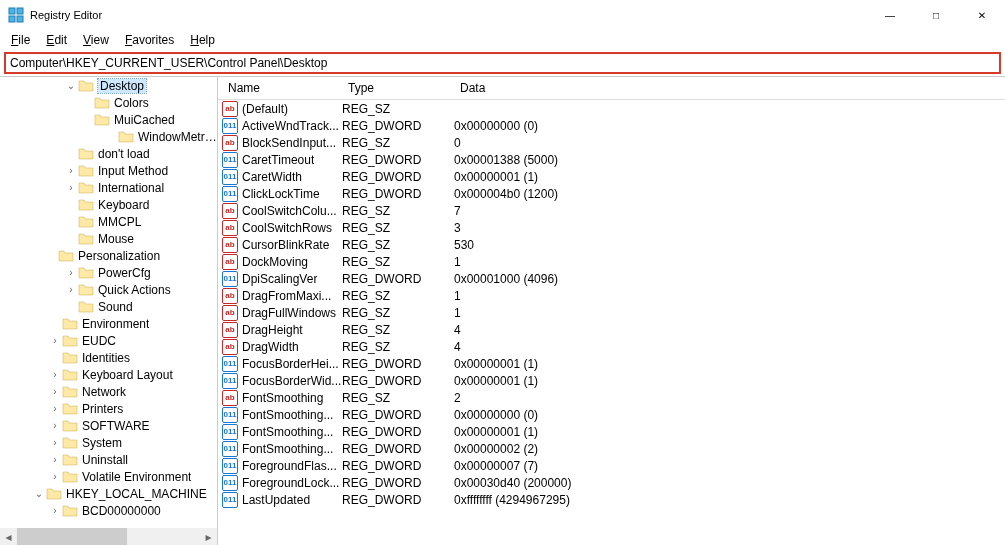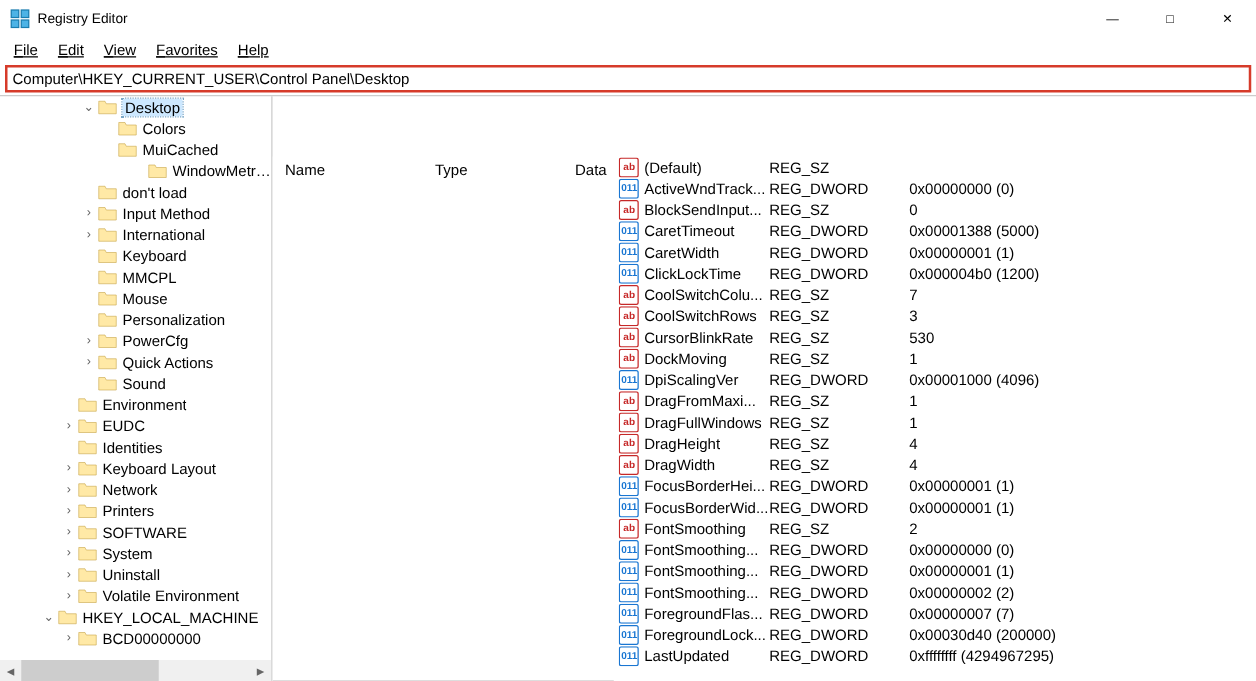--- a/index.html
+++ b/index.html
@@ -2,27 +2,27 @@
 <html><head>
 <meta charset="utf-8">
 <style>
 * { margin: 0; padding: 0; box-sizing: border-box; }
 body { font-family: "Segoe UI", Tahoma, sans-serif; font-size: 12px; background: #fff; color: #000; overflow: hidden; width: 1005px; height: 545px; position: relative; }
 .titlebar { height: 30px; display: flex; align-items: center; padding: 0 0 0 8px; }
 .titlebar .app-icon { width: 16px; height: 16px; margin-right: 6px; display: inline-flex; align-items: center; justify-content: center; }
 .titlebar .title { flex: 1; font-size: 11px; }
 .win-controls { display: flex; }
 .win-controls div { width: 46px; height: 30px; display: flex; align-items: center; justify-content: center; font-family: "Segoe UI Symbol", sans-serif; font-size: 10px; cursor: default; }
-.menubar { height: 20px; display: flex; align-items: center; padding: 0 4px; gap: 2px; text-decoration: underline; }
+.menubar { height: 20px; display: flex; align-items: center; padding: 0 4px; gap: 2px; }
 .menubar .menu-item { padding: 2px 7px; cursor: default; }
 .menubar .menu-item:first-letter { text-decoration: underline; }
 .addressbar { margin: 2px 4px 4px 4px; height: 22px; border: 2px solid #d63b2a; display: flex; align-items: center; padding: 0 4px; font-size: 12px; }
 .content { position: absolute; top: 76px; bottom: 0; left: 0; right: 0; display: flex; border-top: 1px solid #ccc; }
 .tree-pane { width: 218px; border-right: 1px solid #ccc; overflow: auto; padding-top: 2px; position: relative; }
-.list-pane { flex: 1; overflow: auto; display: flex; flex-direction: row; margin-top: 48px; }
+.list-pane { flex: 1; overflow: auto; display: flex; flex-direction: column; }
 .list-header { display: flex; border-bottom: 1px solid #ddd; padding: 4px 0 4px 4px; font-size: 12px; position: sticky; top: 0; background: #fff; }
 .list-header div { padding: 0 6px; }
 .col-name { width: 120px; }
 .col-type { width: 112px; }
 .col-data { flex: 1; }
 .list-rows { flex: 1; }
 .list-row { display: flex; align-items: center; padding: 1px 0 1px 4px; height: 17px; }
 .list-row .col-name { display: flex; align-items: center; gap: 4px; white-space: nowrap; overflow: hidden; text-overflow: ellipsis; }
 .list-row .col-name span.txt { overflow: hidden; text-overflow: ellipsis; white-space: nowrap; }
 .list-row .col-type, .list-row .col-data { white-space: nowrap; overflow: hidden; text-overflow: ellipsis; }
@@ -139,21 +139,21 @@
           </svg>
           <span class="label">MMCPL</span>
         </div>
         <div class="tree-item" style="padding-left: 64px;">
           <span class="expander"></span>
           <svg class="folder-icon" viewBox="0 0 16 14">
             <path class="folder-svg" d="M1 3 L1 12 L15 12 L15 4 L7 4 L6 2 L1 2 Z"></path>
           </svg>
           <span class="label">Mouse</span>
         </div>
-        <div class="tree-item" style="padding-left: 64px;">
+        <div class="tree-item" style="padding-left: 44px;">
           <span class="expander"></span>
           <svg class="folder-icon" viewBox="0 0 16 14">
             <path class="folder-svg" d="M1 3 L1 12 L15 12 L15 4 L7 4 L6 2 L1 2 Z"></path>
           </svg>
           <span class="label">Personalization</span>
         </div>
         <div class="tree-item" style="padding-left: 64px;">
           <span class="expander">›</span>
           <svg class="folder-icon" viewBox="0 0 16 14">
             <path class="folder-svg" d="M1 3 L1 12 L15 12 L15 4 L7 4 L6 2 L1 2 Z"></path>

